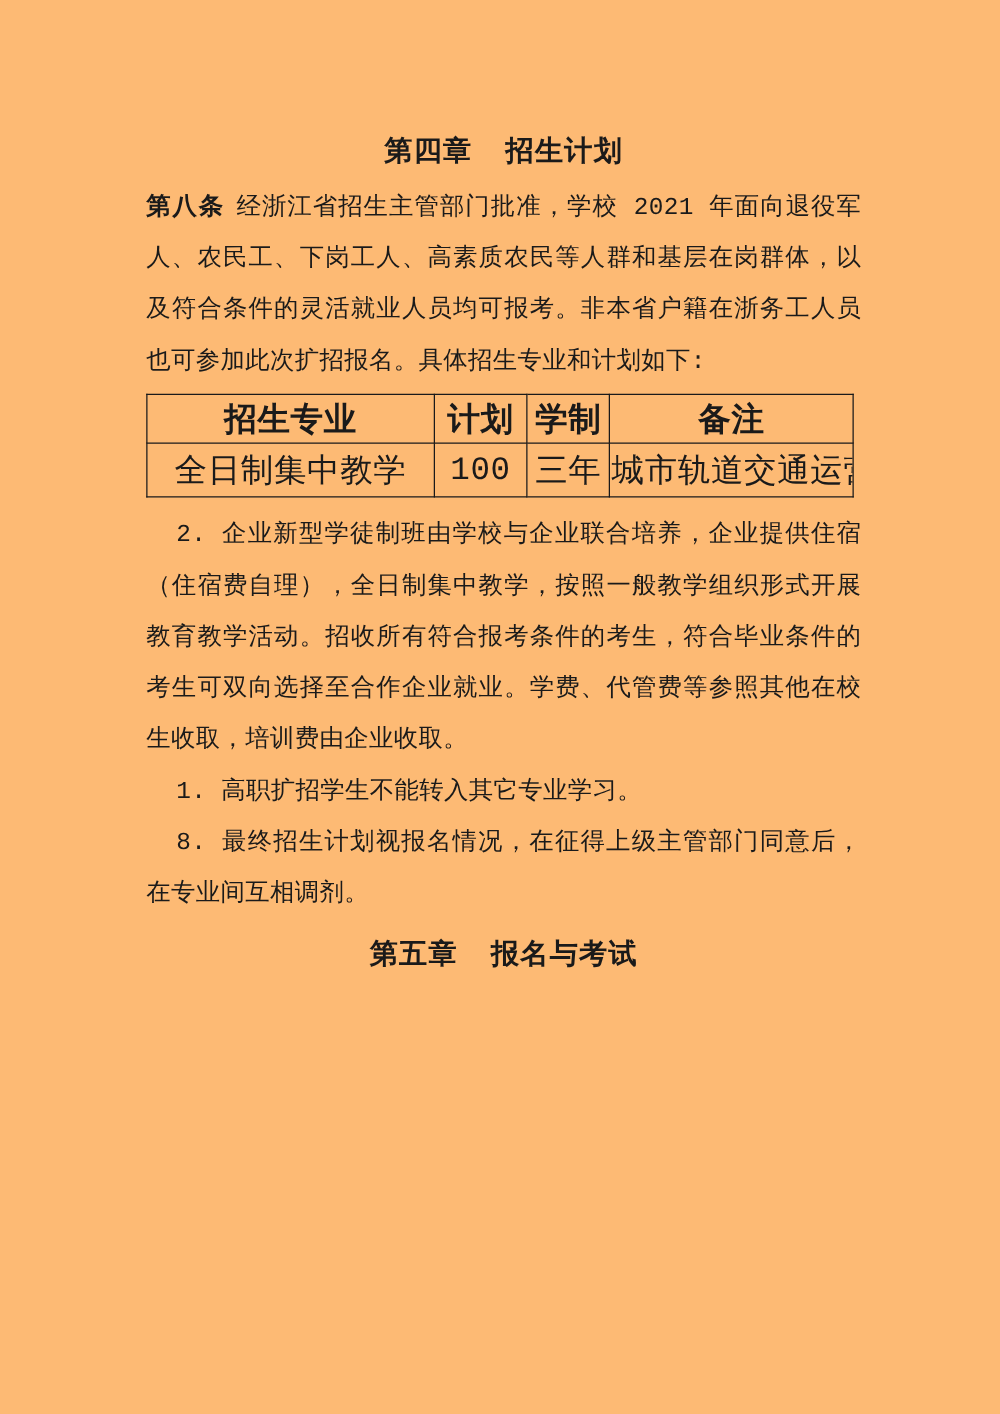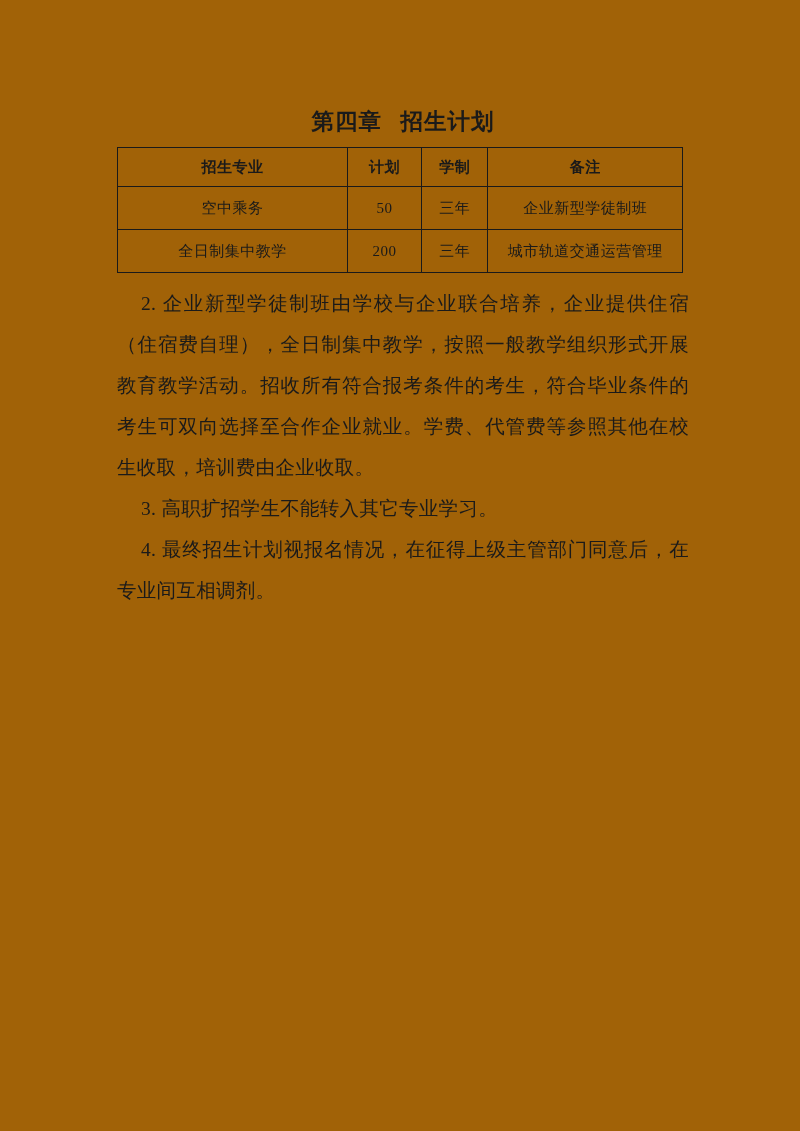--- a/index.html
+++ b/index.html
@@ -1,22 +1,22 @@
 <!DOCTYPE html>
 <html><head>
 <meta charset="utf-8">
 <style>
   html, body { margin: 0; padding: 0; background: #ffffff; }
   .page {
     position: relative;
     width: 800px;
     height: 1131px;
-    background: #a16207;
+    background: #fdba74;
     color: #1a1a1a;
-    font-family: Liberation Serif, serif;
+    font-family: Liberation Mono, monospace;
     overflow: hidden;
     box-sizing: border-box;
     padding: 102px 113px 0 117px;
   }
   .content { width: 572px; }
 
   .chapter-title {
     font-size: 22.5px;
     font-weight: bold;
     text-align: center;
@@ -48,72 +48,68 @@
     width: 566px;
   }
   table.admission-table th,
   table.admission-table td {
     border: 1.5px solid #1a1a1a;
     text-align: center;
     vertical-align: middle;
     padding: 0 1px;
     white-space: nowrap;
     overflow: hidden;
-    font-size: 15px;
+    font-size: 26px;
     letter-spacing: 0.5px;
   }
   table.admission-table th { height: 38px; font-weight: bold; }
   table.admission-table td { height: 42px; font-weight: normal; }
   .col-major  { width: 229px; }
   .col-plan   { width: 74px; }
   .col-years  { width: 66px; }
   .col-remark { width: 194px; }
 </style>
 </head>
 <body>
 
 <div class="page">
   <div class="content">
 
     <h1 class="chapter-title">第四章 招生计划</h1>
 
+    <p class="para"><span class="bold-label">第八条</span><span>经浙江省招生主管部门批准，学校 2021 年面向退役军人、农民工、下岗工人、高素质农民等人群和基层在岗群体，以及符合条件的灵活就业人员均可报考。非本省户籍在浙务工人员也可参加此次扩招报名。具体招生专业和计划如下:</span></p>
 
     <table class="admission-table">
       <colgroup>
         <col class="col-major">
           <col class="col-plan">
           <col class="col-years">
           <col class="col-remark">
       </colgroup>
       <thead>
         <tr>
           <th>招生专业</th>
           <th>计划</th>
           <th>学制</th>
           <th>备注</th>
         </tr>
       </thead>
       <tbody>
         <tr>
-          <td>空中乘务</td>
-          <td>50</td>
-          <td>三年</td>
-          <td>企业新型学徒制班</td>
-        </tr>
-        <tr>
           <td>全日制集中教学</td>
-          <td>200</td>
+          <td>100</td>
           <td>三年</td>
           <td>城市轨道交通运营管理</td>
         </tr>
       </tbody>
     </table>
 
     <div class="notes-block">
       <p class="para note-para note-indent">2. 企业新型学徒制班由学校与企业联合培养，企业提供住宿（住宿费自理），全日制集中教学，按照一般教学组织形式开展教育教学活动。招收所有符合报考条件的考生，符合毕业条件的考生可双向选择至合作企业就业。学费、代管费等参照其他在校生收取，培训费由企业收取。</p>
-      <p class="para note-para note-indent">3. 高职扩招学生不能转入其它专业学习。</p>
-      <p class="para note-para note-indent">4. 最终招生计划视报名情况，在征得上级主管部门同意后，在专业间互相调剂。</p>
+      <p class="para note-para note-indent">1. 高职扩招学生不能转入其它专业学习。</p>
+      <p class="para note-para note-indent">8. 最终招生计划视报名情况，在征得上级主管部门同意后，在专业间互相调剂。</p>
     </div>
 
+    <h1 class="chapter-title second">第五章 报名与考试</h1>
 
 
   </div>
 </div>
 
 </body></html>

